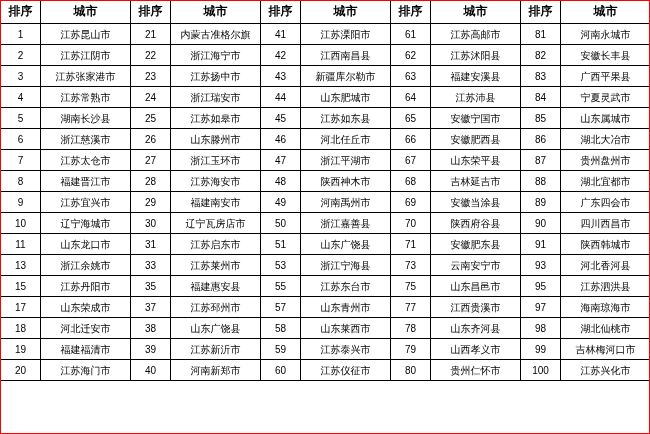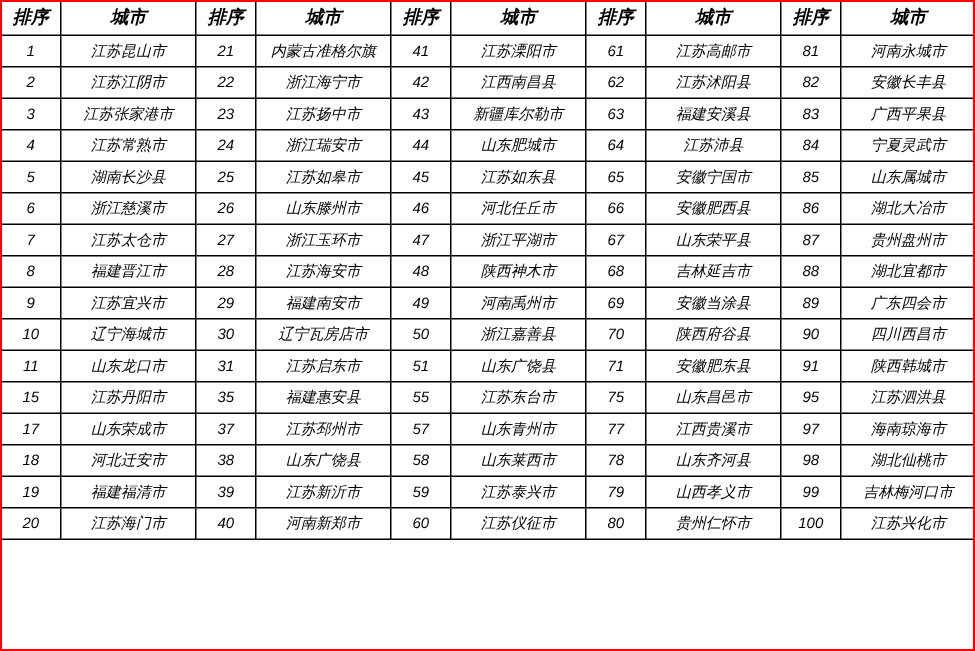--- a/index.html
+++ b/index.html
@@ -11,21 +11,20 @@
     width: 650px;
     height: 434px;
     font-family: "Liberation Sans", sans-serif;
     overflow: hidden;
   }
   #sheet {
     width: 650px;
     height: 434px;
     box-sizing: border-box;
     position: relative;
-    font-style: italic;
   }
   table.rank-table {
     border-collapse: collapse;
     width: 650px;
     table-layout: fixed;
   }
   table.rank-table th,
   table.rank-table td {
     border: 1px solid #000000;
     text-align: center;
@@ -234,20 +233,32 @@
           <td class="rank-cell hl-pair-left">31</td>
           <td class="city-cell hl-pair-right">江苏启东市</td>
           <td class="rank-cell">51</td>
           <td class="city-cell">山东广饶县</td>
           <td class="rank-cell">71</td>
           <td class="city-cell">安徽肥东县</td>
           <td class="rank-cell">91</td>
           <td class="city-cell">陕西韩城市</td>
         </tr>
         <tr>
+          <td class="rank-cell">13</td>
+          <td class="city-cell">浙江余姚市</td>
+          <td class="rank-cell">33</td>
+          <td class="city-cell">江苏莱州市</td>
+          <td class="rank-cell">53</td>
+          <td class="city-cell">浙江宁海县</td>
+          <td class="rank-cell">73</td>
+          <td class="city-cell">云南安宁市</td>
+          <td class="rank-cell">93</td>
+          <td class="city-cell">河北香河县</td>
+        </tr>
+        <tr>
           <td class="rank-cell">15</td>
           <td class="city-cell">江苏丹阳市</td>
           <td class="rank-cell">35</td>
           <td class="city-cell">福建惠安县</td>
           <td class="rank-cell">55</td>
           <td class="city-cell">江苏东台市</td>
           <td class="rank-cell">75</td>
           <td class="city-cell">山东昌邑市</td>
           <td class="rank-cell">95</td>
           <td class="city-cell">江苏泗洪县</td>

